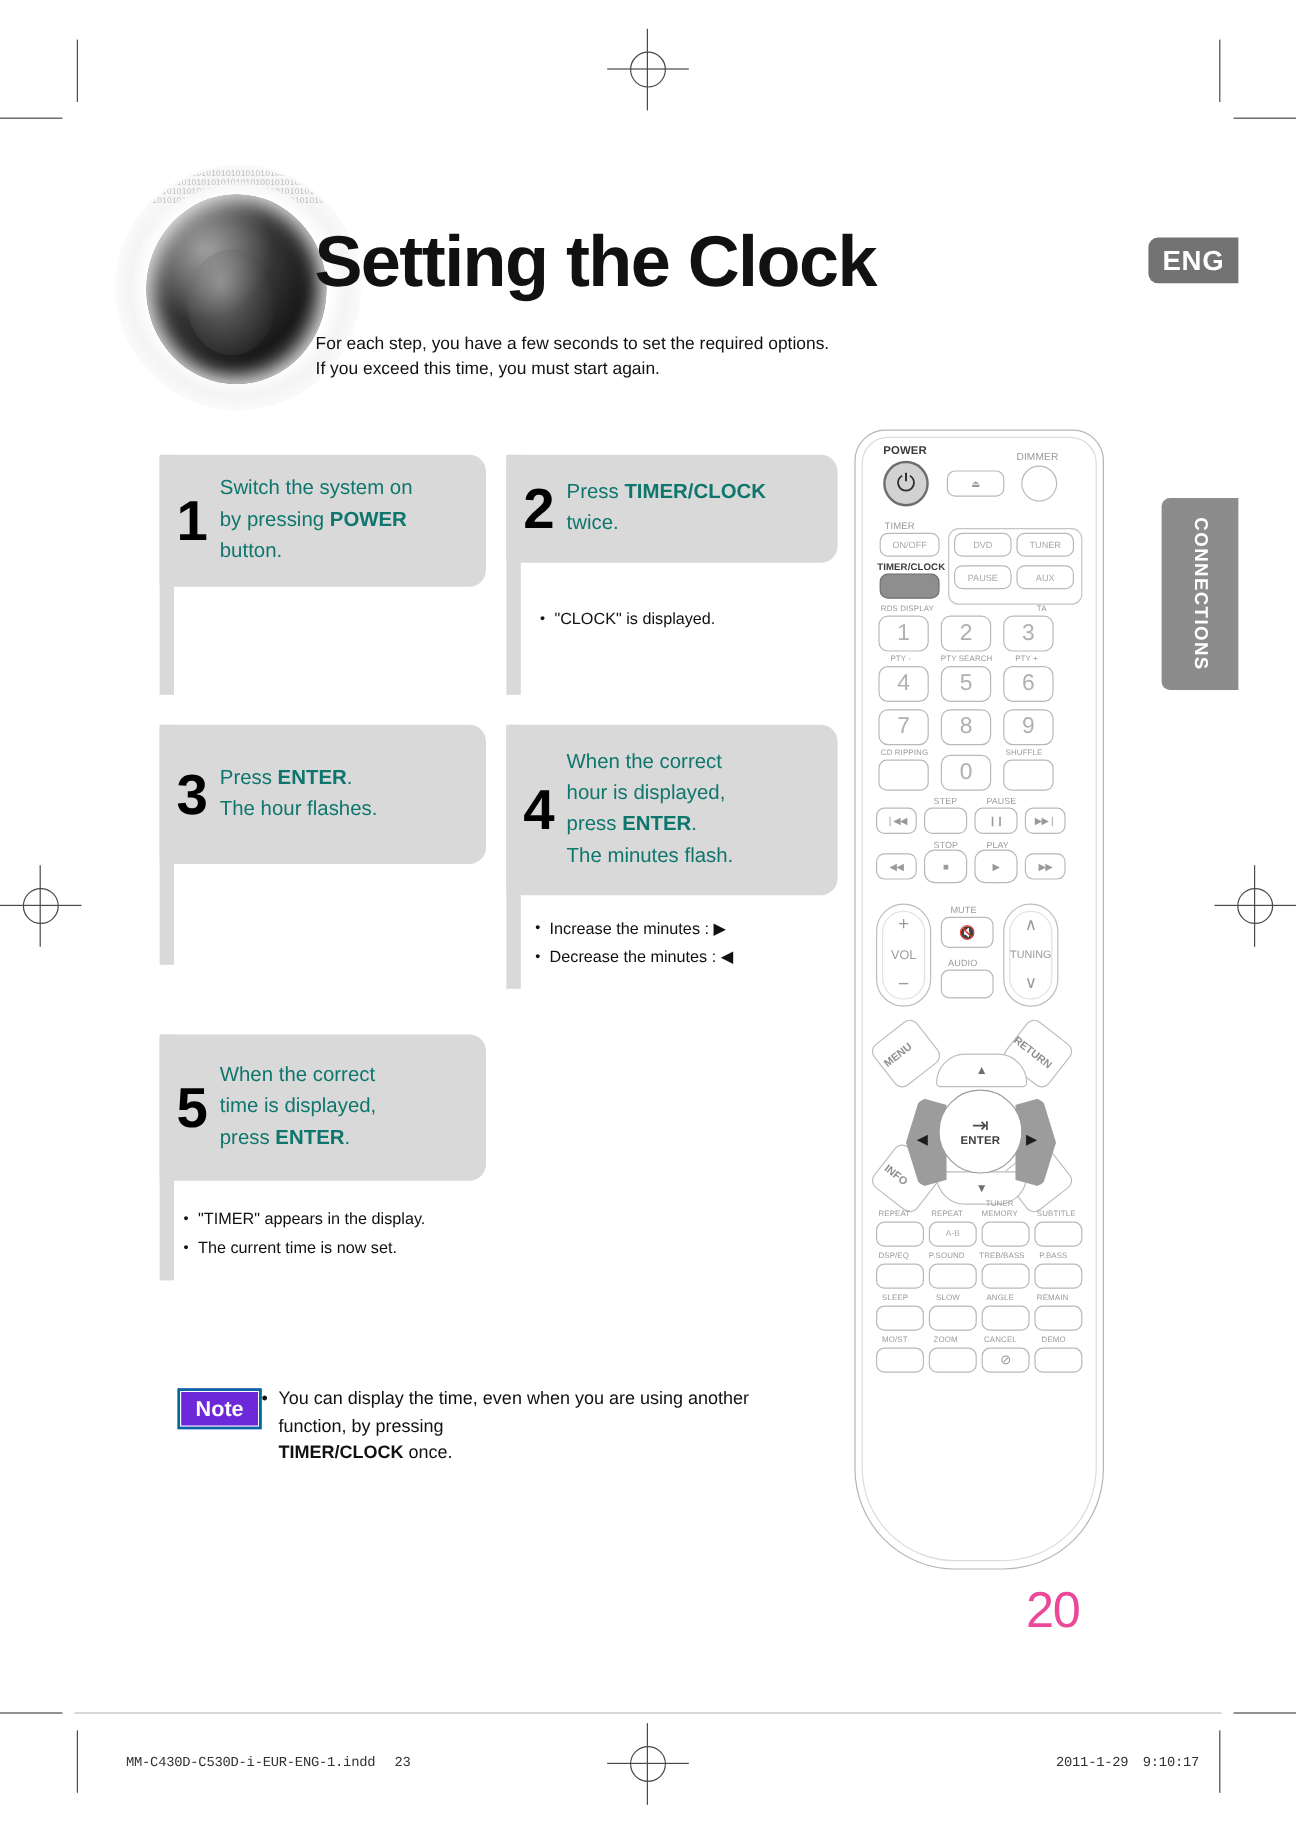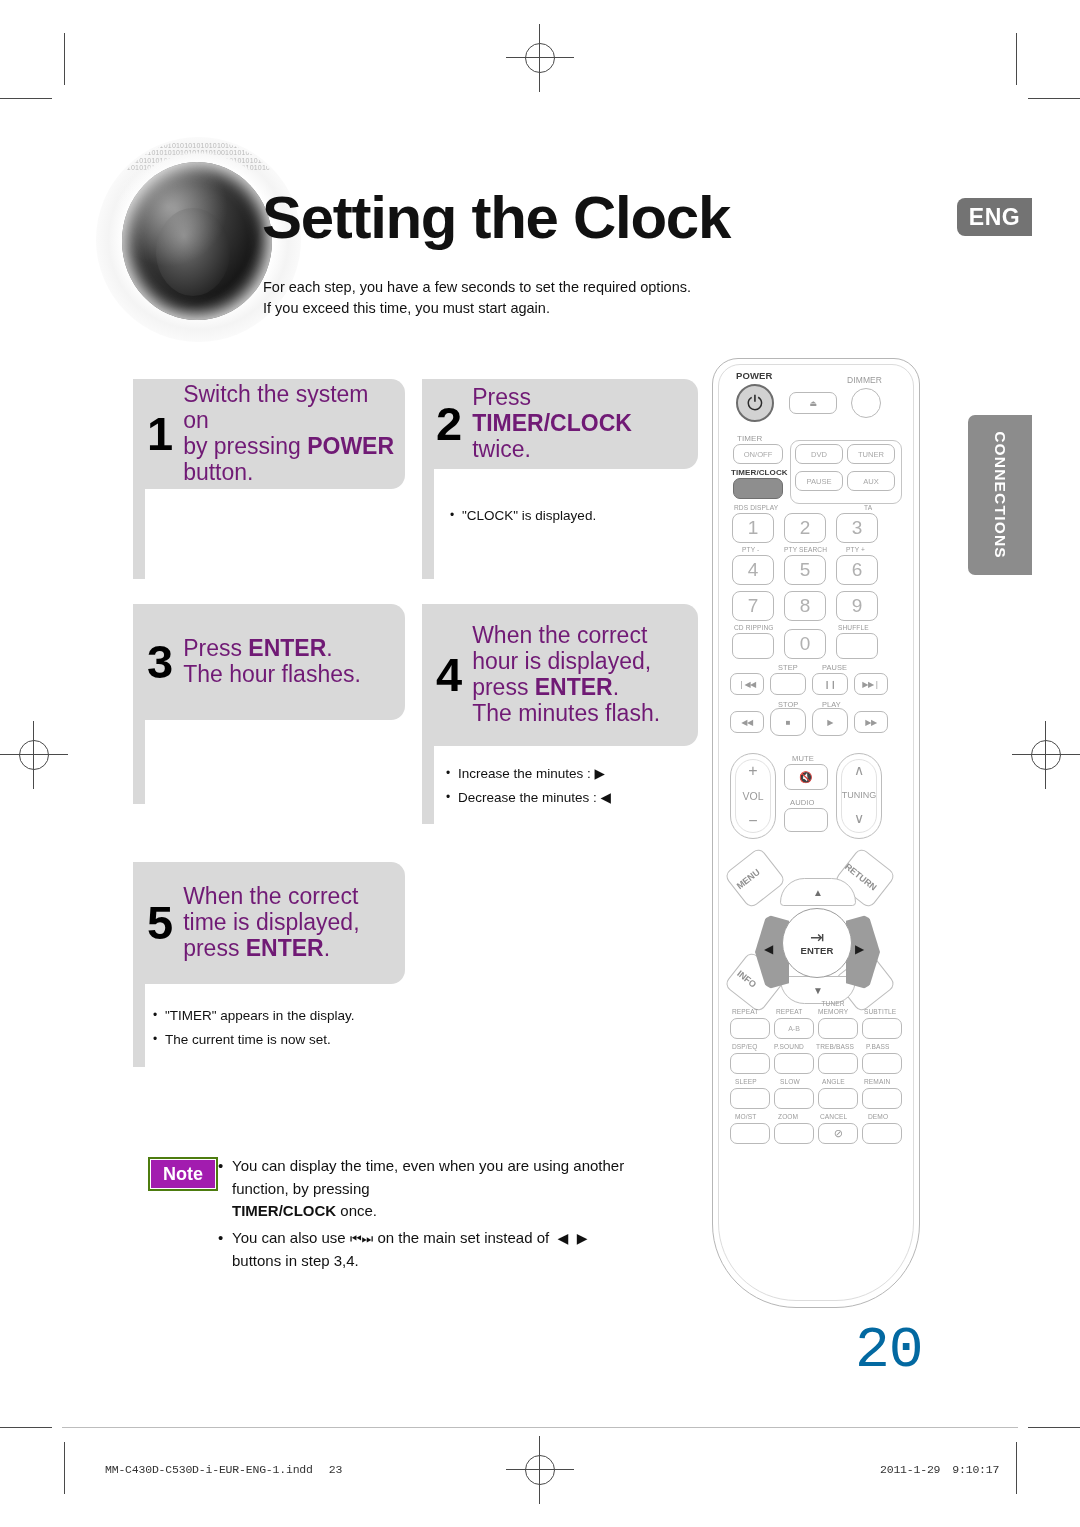--- a/index.html
+++ b/index.html
@@ -44,38 +44,38 @@
   #sidetab span{position:absolute;left:50%;top:50%;transform:translate(-50%,-50%) rotate(90deg);
            white-space:nowrap;font-size:15.5px;font-weight:bold;letter-spacing:1.2px;}
 
   
   .step{position:absolute;}
   .step .rail{position:absolute;left:0;top:0;width:12px;background:#d9d9d9;}
   .step .bubble{position:absolute;left:0;top:0;background:#d9d9d9;border-radius:3px 14px 14px 3px;
         display:flex;align-items:center;box-sizing:border-box;padding:6px 10px 8px 14px;}
   .step .num{font-size:47px;font-weight:bold;line-height:1;color:#000;margin-right:11px;
         flex:0 0 auto;letter-spacing:-1px;}
-  .step .txt{font-size:23px;line-height:26px;color:#701a75;}
+  .step .txt{font-size:17px;line-height:26px;color:#0f766e;}
   .step .txt b{font-weight:bold;}
   .notes{position:absolute;font-size:13.5px;line-height:24px;color:#111;}
   .notes .li{position:relative;padding-left:12px;white-space:nowrap;}
   .notes .li:before{content:"\2022";position:absolute;left:0;top:-1px;font-size:12px;}
 
   
   #notebox{position:absolute;left:148px;top:1155px;width:530px;}
-  #notebadge{position:absolute;left:0;top:2px;width:66px;height:30px;background:#a21caf;
-      border:2px solid #4d7c0f;box-shadow:0 0 0 1px #fff inset;color:#fff;font-size:18px;font-weight:bold;
+  #notebadge{position:absolute;left:0;top:2px;width:66px;height:30px;background:#6d28d9;
+      border:2px solid #0369a1;box-shadow:0 0 0 1px #fff inset;color:#fff;font-size:18px;font-weight:bold;
       display:flex;align-items:center;justify-content:center;}
   #notebody{position:absolute;left:70px;top:0;width:460px;font-size:15px;line-height:22.5px;}
   #notebody .nli{position:relative;padding-left:14px;margin-bottom:4px;}
   #notebody .nli:before{content:"\2022";position:absolute;left:0;top:0;}
   #notebody b{font-weight:bold;}
 
-  #pagenum{position:absolute;left:855px;top:1318px;font-size:58px;color:#0369a1;
-           font-family:Liberation Mono, monospace;letter-spacing:-1px;}
+  #pagenum{position:absolute;left:855px;top:1318px;font-size:42px;color:#ec4899;
+           font-family:Liberation Sans, sans-serif;letter-spacing:-1px;}
 
   
   #footline{position:absolute;left:62px;top:1427px;width:956px;height:1px;background:#bdbdbd;}
   #footL{position:absolute;left:105px;top:1463px;font-size:11.5px;color:#333;
          font-family:"Liberation Mono",monospace;letter-spacing:-.2px;}
   #footL .pg{margin-left:16px;}
   #footR{position:absolute;left:880px;top:1463px;font-size:11.5px;color:#333;
          font-family:"Liberation Mono",monospace;letter-spacing:-.2px;}
   #footR .t{margin-left:12px;}
 
@@ -219,21 +219,20 @@
   <div class="notes" style="left:20px;top:142px;">
     <div class="li">"TIMER" appears in the display.</div>
     <div class="li">The current time is now set.</div>
   </div>
 </div>
 
 <div id="notebox">
   <div id="notebadge">Note</div>
   <div id="notebody">
     <div class="nli">You can display the time, even when you are using another function, by pressing<br><b>TIMER/CLOCK</b> once.</div>
-    <div class="nli">You can also use <span style="font-size:13px;">⏮⏭</span> on the main set instead of &nbsp;<span style="font-size:14px;">◀</span> &nbsp;<span style="font-size:14px;">▶</span><br>buttons in step 3,4.</div>
   </div>
 </div>
 
 <div id="pagenum">20</div>
 
 <div id="remote">
   <div id="rbody"></div>
   <div id="rbody2"></div>
 
   <div class="rlbl dk" style="left:24px;top:12px;font-size:9.5px;">POWER</div>

